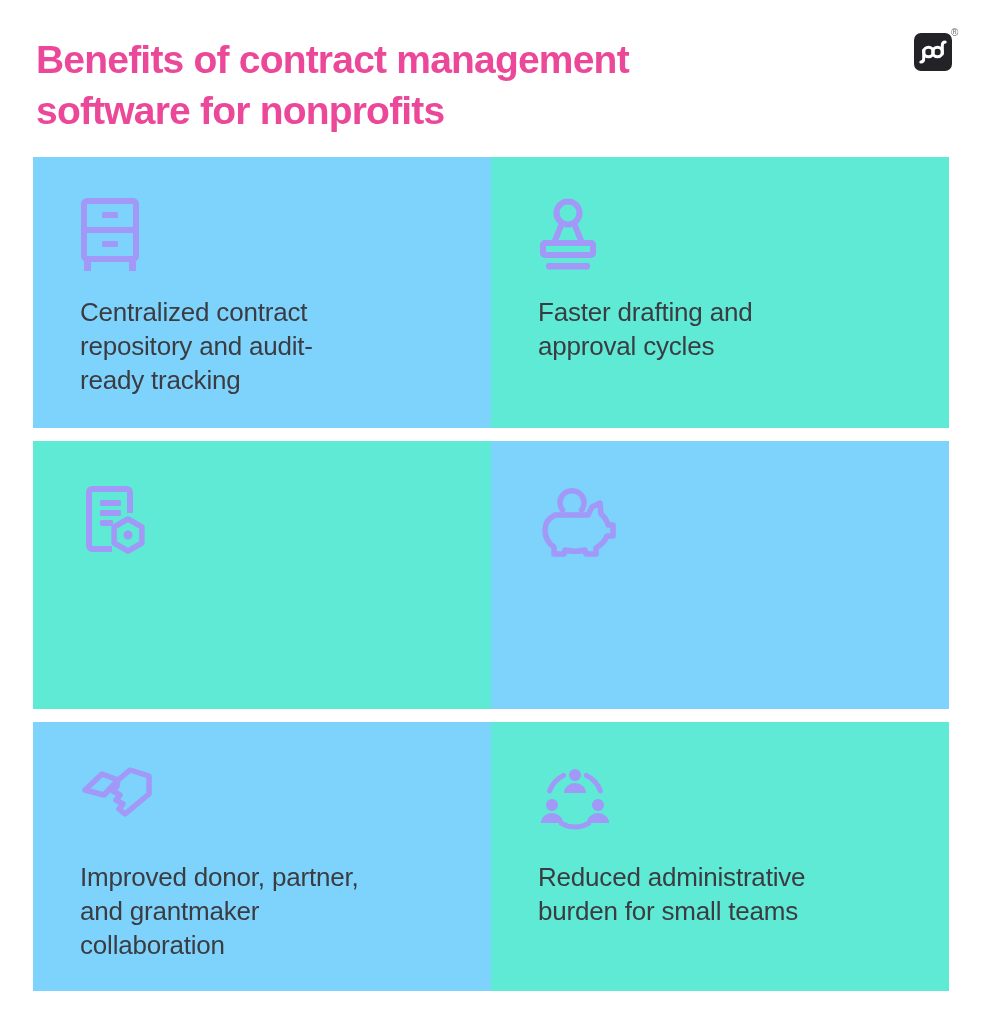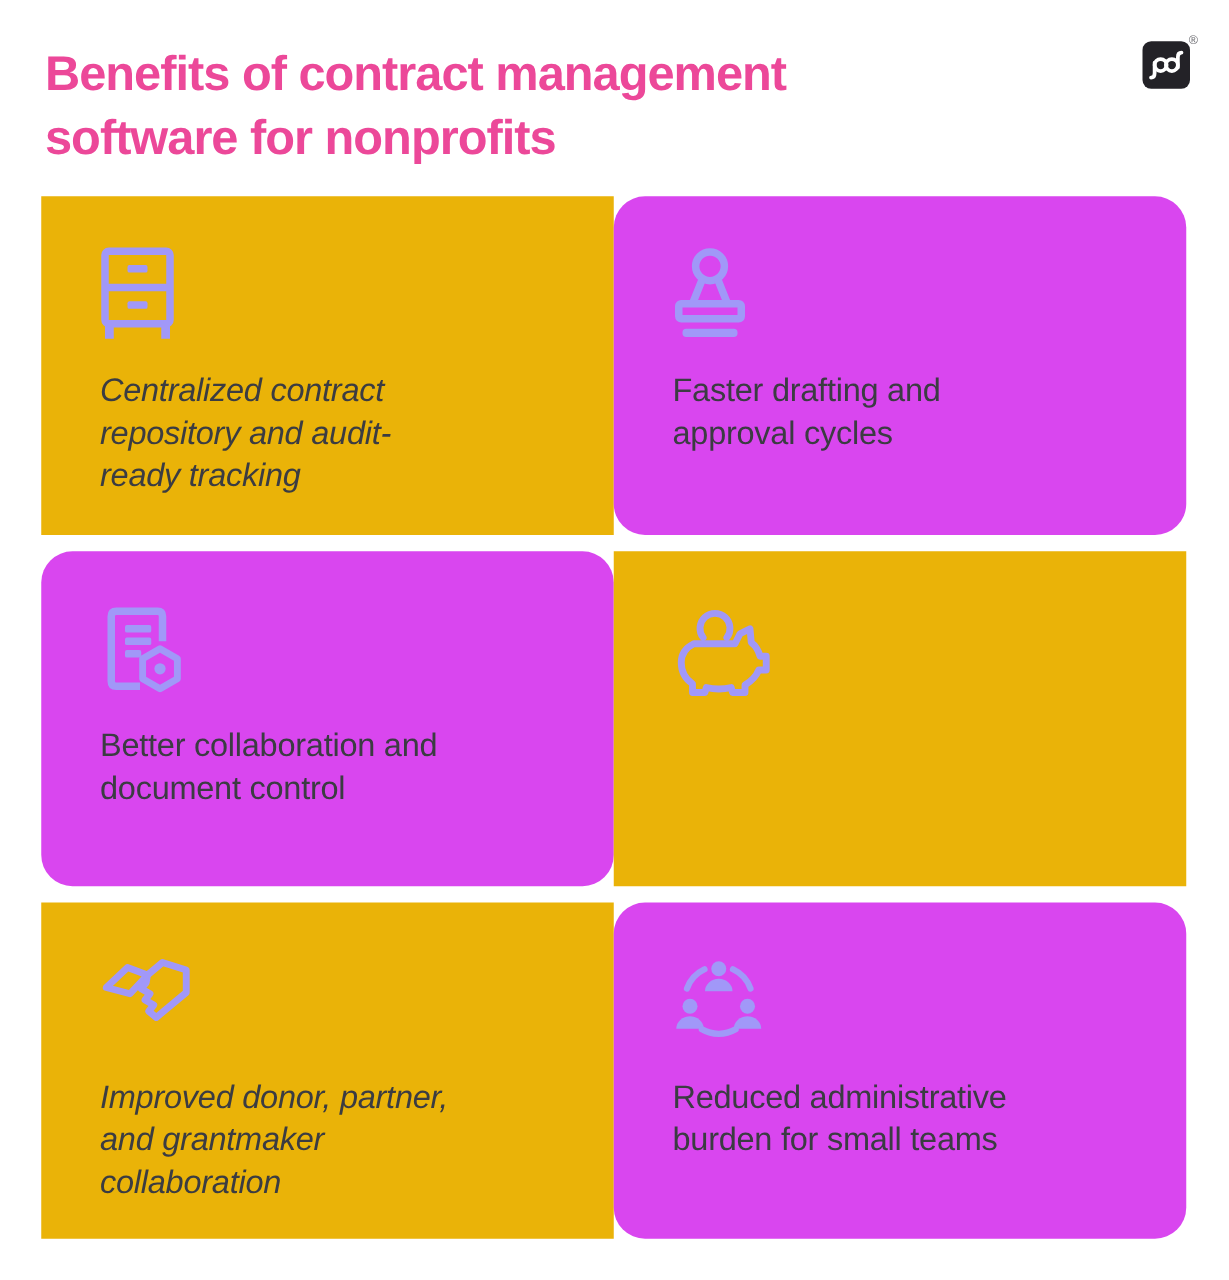--- a/index.html
+++ b/index.html
@@ -14,22 +14,22 @@
   .logo { position:absolute; left:914px; top:33px; width:38px; height:38px;
           background:#232227; border-radius:7px; display:flex;
           align-items:center; justify-content:center; }
   .reg  { position:absolute; left:951px; top:27px; font-size:10px; color:#6d6d72; }
 
   .grid { position:absolute; left:33px; top:157px; width:916px;
           display:grid; grid-template-columns:458px 458px;
           grid-template-rows:271px 268px 269px; row-gap:13px; }
 
   .card { padding:40px 28px 0 47px; }
-  .card.light { background:#eab308;font-style:italic; }
-  .card.dark  { background:#d946ef;border-radius:25px; }
+  .card.light { background:#7dd3fc; }
+  .card.dark  { background:#5eead4; }
 
   .icon-box { height:80px; display:flex; align-items:flex-start; }
   .icon-box svg { display:block; }
 
   .card-text { margin-top:18px; font-size:26px; line-height:34px;
                color:#3b3c42; letter-spacing:-0.2px; white-space:pre-line; }
 
   .st  { stroke:#a198f8; stroke-width:6; fill:none; }
   .st5 { stroke:#a198f8; stroke-width:5.5; fill:none; stroke-linecap:round; stroke-linejoin:round; }
   .fl  { fill:#a198f8; stroke:none; }
@@ -89,22 +89,20 @@
       <div class="icon-box">
         <svg width="66" height="78" viewBox="0 0 66 78">
           <path class="st" d="M32,68 H13 Q9,68 9,64 V12 Q9,8 13,8 H46 Q50,8 50,12 V32"></path>
           <rect class="fl" x="20" y="19" width="21" height="6" rx="1.5"></rect>
           <rect class="fl" x="20" y="29" width="21" height="6" rx="1.5"></rect>
           <rect class="fl" x="20" y="39" width="13" height="6" rx="1.5"></rect>
           <path class="st5" d="M61.9,62 L48,70 L34.1,62 L34.1,46 L48,38 L61.9,46 Z"></path>
           <circle class="fl" cx="48" cy="54" r="4.5"></circle>
         </svg>
       </div>
-      <div class="card-text">Better collaboration and
-document control</div>
     </div>
 
     <div class="card light">
       <div class="icon-box">
         <svg width="78" height="78" viewBox="0 0 78 78">
           <path class="st5" d="M24.5,29 A12,12 0 1 1 43.5,29"></path>
           <path class="st5" d="M17,34 L50,34 L54,26 L62,22 L63,33
                                C67,36 69,40 70,44 L75,44 L75,55 L69,55
                                C67,60 63,64 58,67 L58,73 L48,73 L47,69
                                C41,70.5 33,70.5 27,69 L26,73 L16,73 L16,66

